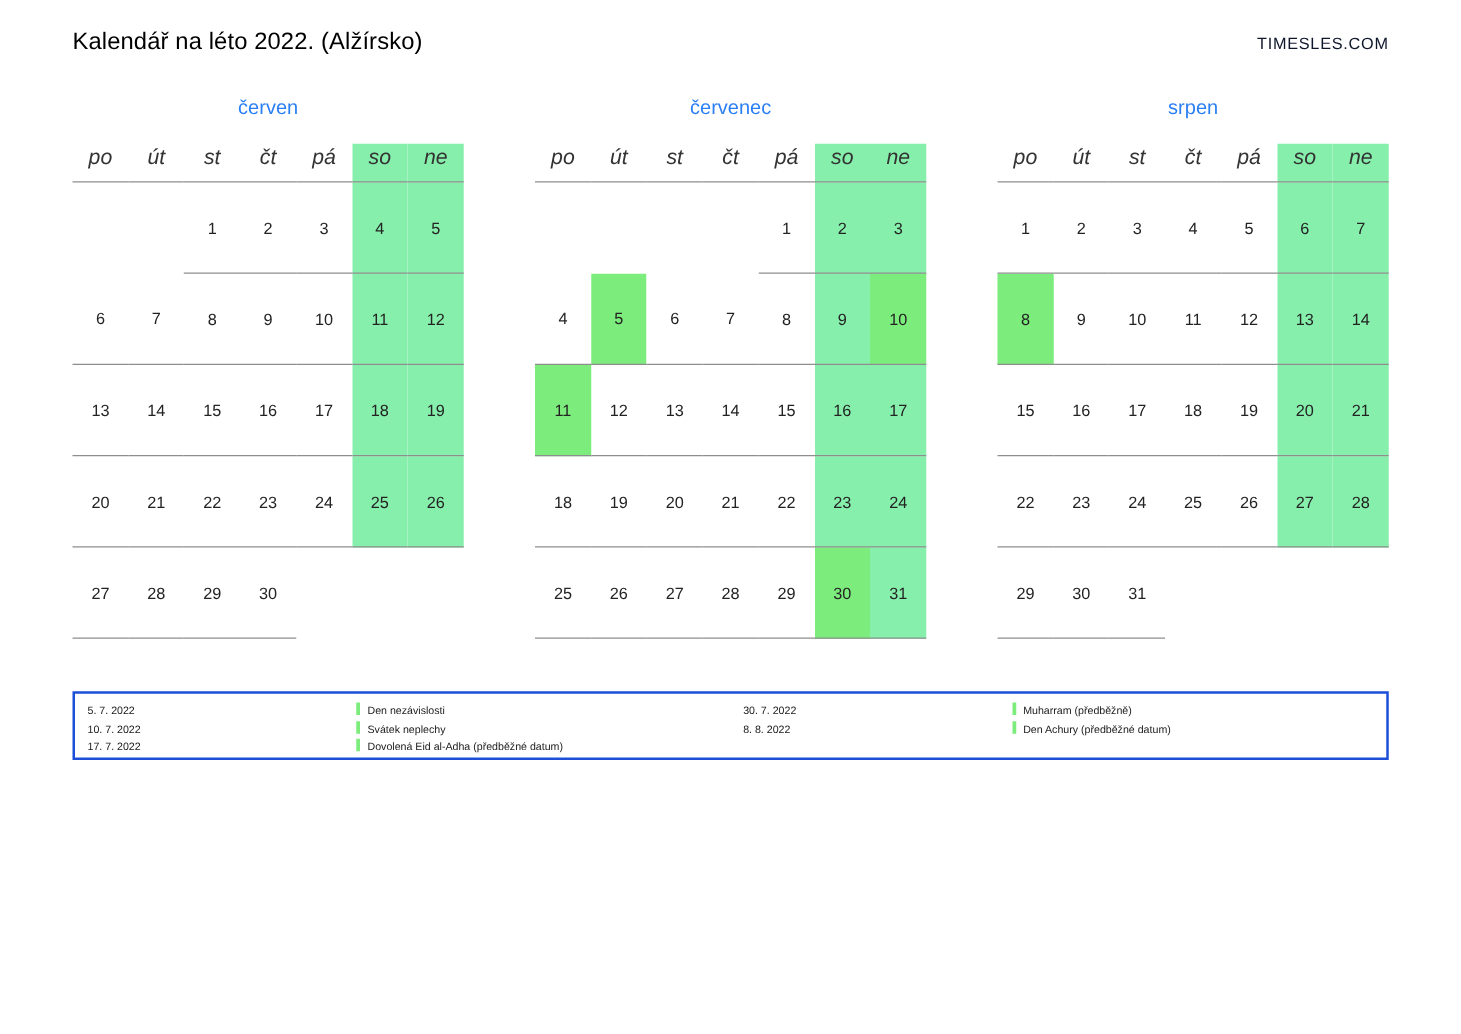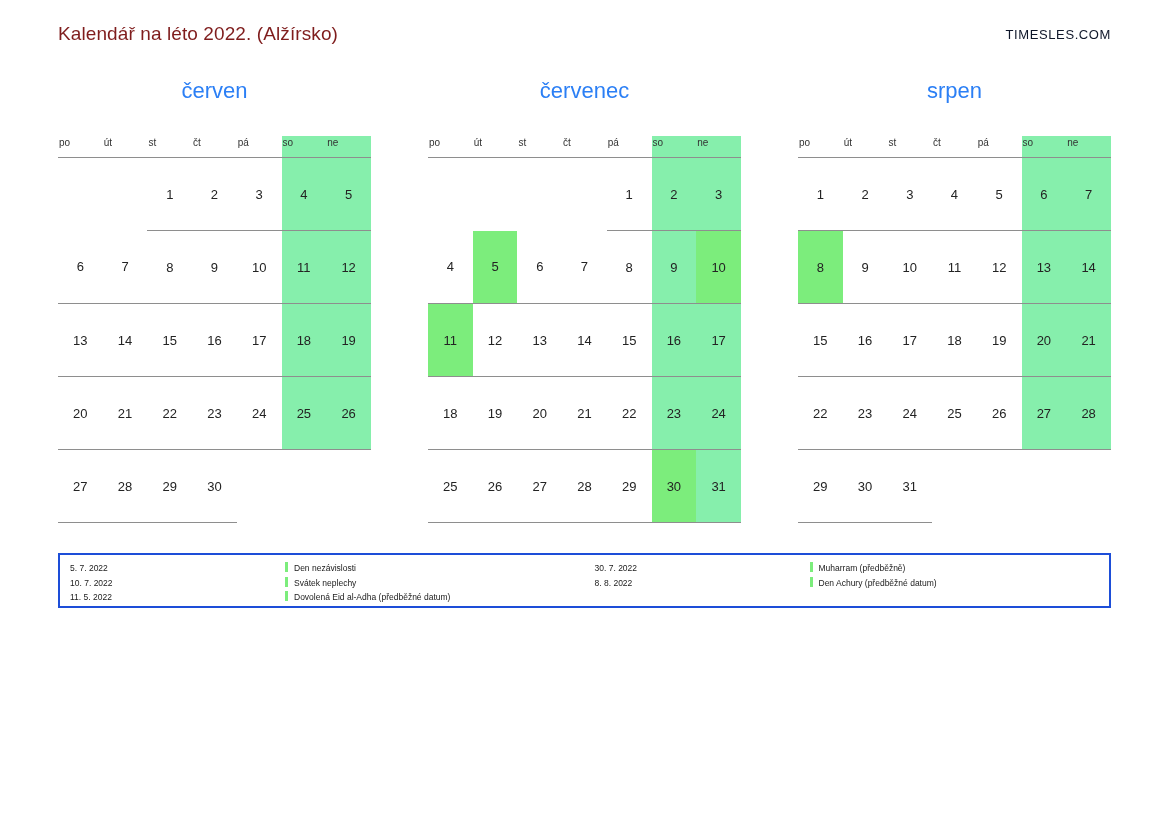--- a/index.html
+++ b/index.html
@@ -18,21 +18,21 @@
   .header {
     position: absolute;
     top: 18px; left: 58px; right: 58px;
     height: 32px;
     display: flex;
     align-items: center;
     justify-content: space-between;
   }
   .title {
     font-size: 19px;
-    color: #7f1d1d;
+    color: #000000;
     font-weight: normal;
     letter-spacing: 0.1px;
   }
   .brand {
     font-size: 13px;
     color: #0f172a;
     letter-spacing: 0.6px;
     text-align: right;
   }
   .months {
@@ -42,35 +42,36 @@
     width: 1053px;
     display: flex;
     justify-content: space-between;
   }
   .month {
     width: 313px;
   }
   .month-name {
     text-align: center;
     color: #2b7ff5;
-    font-size: 22px;
-    margin-bottom: 32px;
+    font-size: 16px;
+    margin-bottom: 19px;
   }
   table.cal {
     border-collapse: collapse;
     width: 100%;
     table-layout: fixed;
   }
   table.cal th {
-    font-size: 10px;
+    font-size: 17px;
     font-weight: normal;
     color: #333333;
-    text-align: left;
+    text-align: center;
     padding-bottom: 9px;
     border-bottom: 1px solid #8e8e8e;
+    font-style: italic;
   }
   table.cal td {
     height: 73px;
     text-align: center;
     vertical-align: middle;
     font-size: 13px;
     color: #232323;
     border-bottom: 1px solid #8e8e8e;
     padding: 0;
   }
@@ -523,21 +524,21 @@
           <div class="legend-date">5. 7. 2022</div>
           <div class="legend-bar"></div>
           <div class="legend-label">Den nezávislosti</div>
         </div>
         <div class="legend-row">
           <div class="legend-date">10. 7. 2022</div>
           <div class="legend-bar"></div>
           <div class="legend-label">Svátek neplechy</div>
         </div>
         <div class="legend-row">
-          <div class="legend-date">11. 5. 2022</div>
+          <div class="legend-date">17. 7. 2022</div>
           <div class="legend-bar"></div>
           <div class="legend-label">Dovolená Eid al-Adha (předběžné datum)</div>
         </div>
       </div>
     <div class="legend-col">
         <div class="legend-row">
           <div class="legend-date">30. 7. 2022</div>
           <div class="legend-bar"></div>
           <div class="legend-label">Muharram (předběžně)</div>
         </div>

